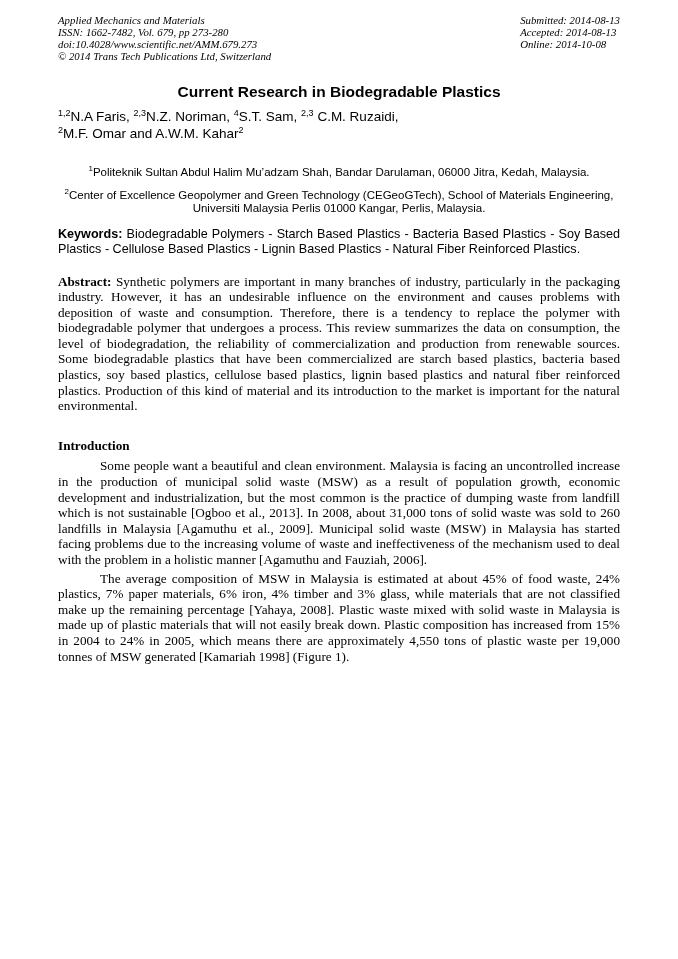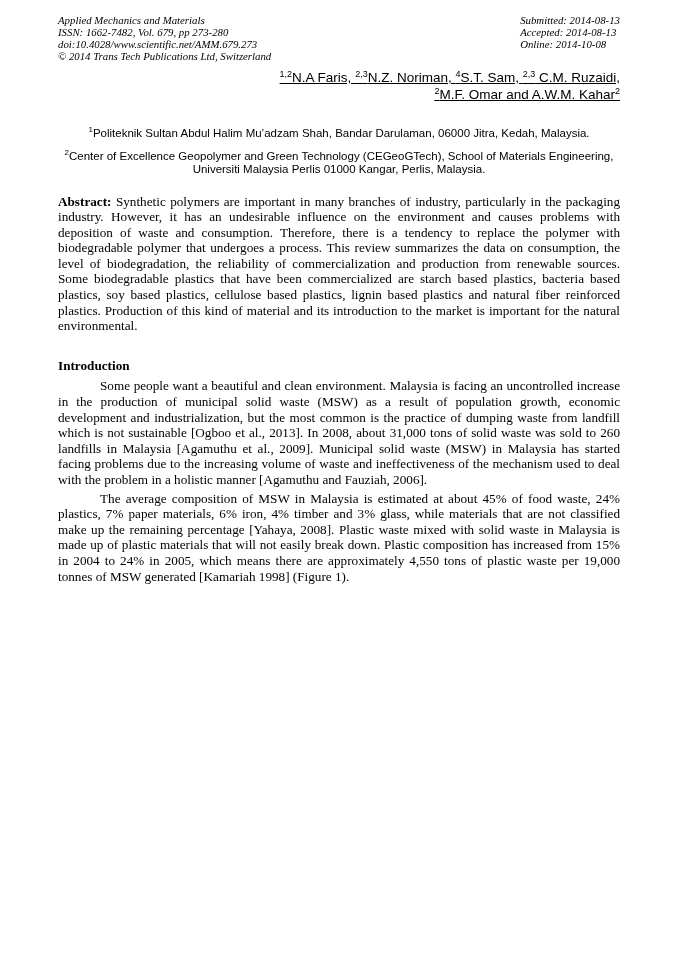--- a/index.html
+++ b/index.html
@@ -15,22 +15,22 @@
   
   .hdr{display:flex;justify-content:space-between;align-items:flex-start;}
   .hdr .col{font-family:"Liberation Serif",serif;font-style:italic;font-size:10.8px;line-height:12px;color:#000;}
   .hdr .col.right{text-align:left;}
   
   .title{
     margin:21px 0 0 0;text-align:center;
     font-family:"Liberation Sans",sans-serif;font-weight:bold;font-size:15.5px;line-height:18px;
   }
   .authors{
-    margin:7px 0 0 0;text-align:right;
-    font-family:"Liberation Sans",sans-serif;font-size:13.5px;line-height:17px;text-decoration:underline;
+    margin:7px 0 0 0;text-align:left;
+    font-family:"Liberation Sans",sans-serif;font-size:13.5px;line-height:17px;
   }
   .authors sup{font-size:9px;line-height:0;}
   
   .affil{
     margin:9px 0 0 0;text-align:center;
     font-family:"Liberation Sans",sans-serif;font-size:11.5px;line-height:13.5px;
   }
   .affil sup{font-size:8px;line-height:0;}
   
   .keywords{
@@ -69,27 +69,29 @@
       <div>doi:10.4028/www.scientific.net/AMM.679.273</div>
       <div>© 2014 Trans Tech Publications Ltd, Switzerland</div>
     </div>
     <div class="col right">
       <div>Submitted: 2014-08-13</div>
       <div>Accepted: 2014-08-13</div>
       <div>Online: 2014-10-08</div>
     </div>
   </div>
 
+  <h1 class="title">Current Research in Biodegradable Plastics</h1>
 
   <div class="authors"><sup>1,2</sup><span>N.A Faris, </span><sup>2,3</sup><span>N.Z. Noriman, </span><sup>4</sup><span>S.T. Sam, </span><sup>2,3</sup><span> C.M. Ruzaidi,</span></div>
   <div class="authors" style="margin-top:0;"><sup>2</sup><span>M.F. Omar and A.W.M. Kahar</span><sup>2</sup></div>
 
   <p class="affil" style="margin-top:24px;"><sup>1</sup><span>Politeknik Sultan Abdul Halim Mu’adzam Shah, Bandar Darulaman, 06000 Jitra, Kedah, Malaysia.</span></p>
   <p class="affil"><sup>2</sup><span>Center of Excellence Geopolymer and Green Technology (CEGeoGTech), School of Materials Engineering, Universiti Malaysia Perlis 01000 Kangar, Perlis, Malaysia.</span></p>
 
+  <p class="keywords"><b>Keywords:</b><span> Biodegradable Polymers - Starch Based Plastics - Bacteria Based Plastics - Soy Based Plastics - Cellulose Based Plastics - Lignin Based Plastics - Natural Fiber Reinforced Plastics.</span></p>
 
   <p class="abstract"><b>Abstract:</b><span> Synthetic polymers are important in many branches of industry, particularly in the packaging industry. However, it has an undesirable influence on the environment and causes problems with deposition of waste and consumption. Therefore, there is a tendency to replace the polymer with biodegradable polymer that undergoes a process. This review summarizes the data on consumption, the level of biodegradation, the reliability of commercialization and production from renewable sources. Some biodegradable plastics that have been commercialized are starch based plastics, bacteria based plastics, soy based plastics, cellulose based plastics, lignin based plastics and natural fiber reinforced plastics. Production of this kind of material and its introduction to the market is important for the natural environmental.</span></p>
 
   <h2 class="section-heading">Introduction</h2>
 
   <p class="body-para">Some people want a beautiful and clean environment. Malaysia is facing an uncontrolled increase in the production of municipal solid waste (MSW) as a result of population growth, economic development and industrialization, but the most common is the practice of dumping waste from landfill which is not sustainable [Ogboo et al., 2013]. In 2008, about 31,000 tons of solid waste was sold to 260 landfills in Malaysia [Agamuthu et al., 2009]. Municipal solid waste (MSW) in Malaysia has started facing problems due to the increasing volume of waste and ineffectiveness of the mechanism used to deal with the problem in a holistic manner [Agamuthu and Fauziah, 2006].</p>
   <p class="body-para">The average composition of MSW in Malaysia is estimated at about 45% of food waste, 24% plastics, 7% paper materials, 6% iron, 4% timber and 3% glass, while materials that are not classified make up the remaining percentage [Yahaya, 2008]. Plastic waste mixed with solid waste in Malaysia is made up of plastic materials that will not easily break down. Plastic composition has increased from 15% in 2004 to 24% in 2005, which means there are approximately 4,550 tons of plastic waste per 19,000 tonnes of MSW generated [Kamariah 1998] (Figure 1).</p>
 
 </div>
 

